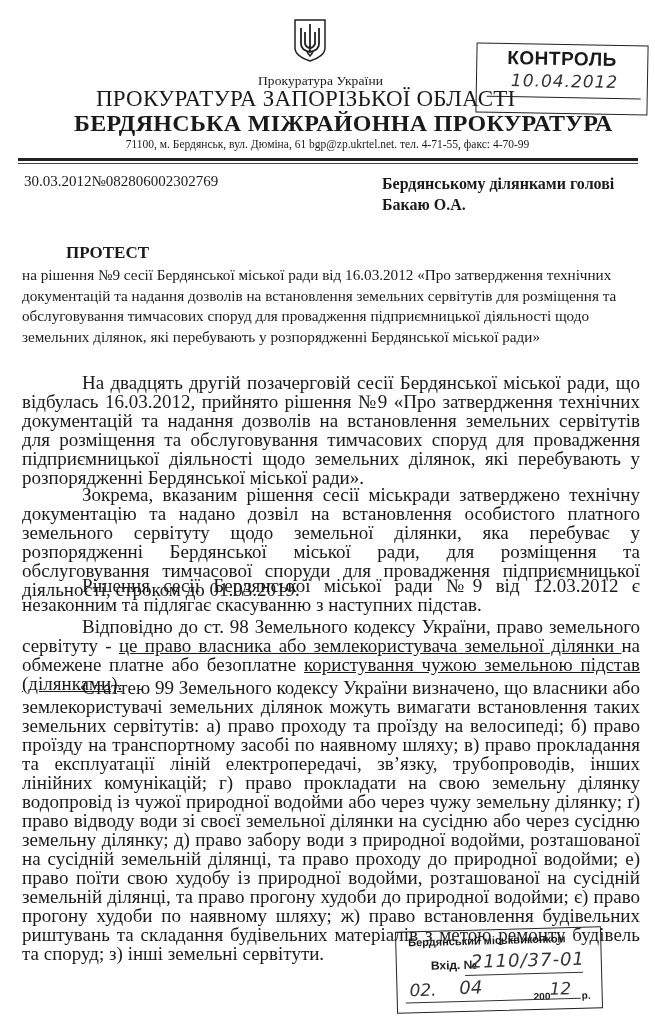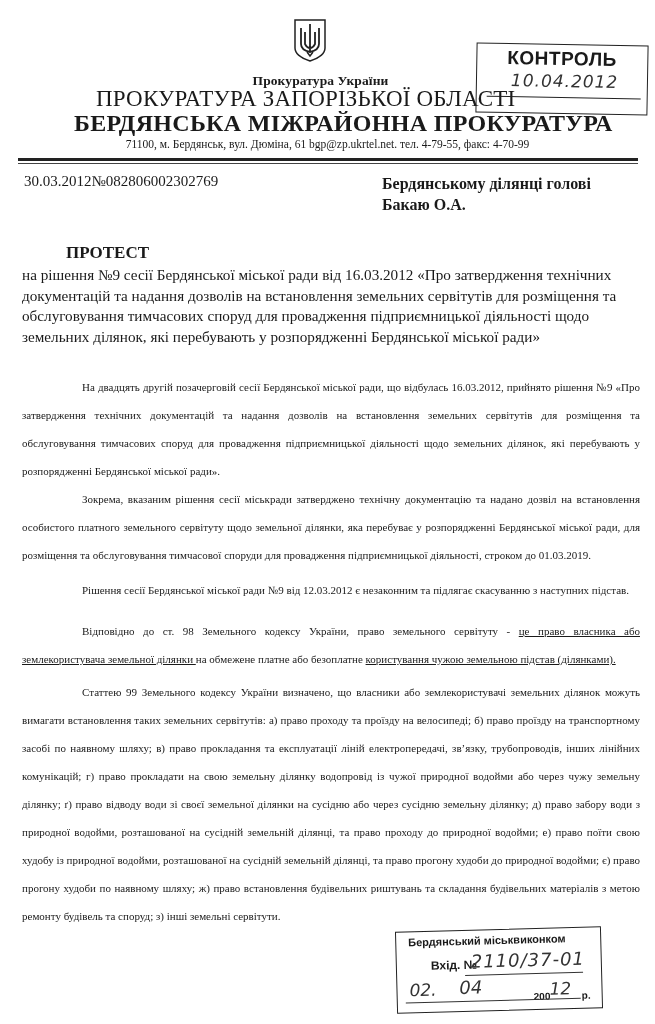--- a/index.html
+++ b/index.html
@@ -1,33 +1,33 @@
 <!DOCTYPE html>
 <html><head>
 <meta charset="utf-8">
 <style>
   html, body { margin: 0; padding: 0; background: #ffffff; }
   body { width: 655px; height: 1024px; position: relative; overflow: hidden; color: #1a1a1a; font-family: "Liberation Serif", serif; }
   .abs { position: absolute; }
   .coat { left: 293px; top: 18px; width: 34px; height: 44px; }
-  .hdr-small { left: 0; width: 641px; top: 73px; text-align: center; font-size: 13.5px; font-weight: bold; letter-spacing: 0.1px; }
+  .hdr-small { left: 0; width: 641px; top: 73px; text-align: center; font-size: 13.5px; font-weight: normal; letter-spacing: 0.1px; }
   .hdr-region { left: 96px; top: 86px; font-size: 23px; letter-spacing: 0.2px; white-space: nowrap; }
   .hdr-office { left: 74px; top: 110px; font-size: 24px; font-weight: bold; white-space: nowrap; letter-spacing: 0.3px; }
   .hdr-addr { left: 0; width: 655px; top: 138px; text-align: center; font-size: 11.5px; white-space: nowrap; }
   .rule1 { left: 18px; width: 620px; top: 158px; height: 3px; background: #222; }
   .rule2 { left: 18px; width: 620px; top: 163px; height: 1px; background: #444; }
   .stamp-control { left: 476px; top: 44px; width: 170px; height: 68px; border: 1.5px solid #222; transform: rotate(1deg); }
   .stamp-control .title { position: absolute; left: 30px; top: 3px; font-family: "Liberation Sans", sans-serif; font-weight: bold; font-size: 19px; letter-spacing: 0.5px; }
   .stamp-control .date { position: absolute; left: 34px; top: 26px; font-family: "DejaVu Sans", sans-serif; font-style: italic; font-size: 17px; letter-spacing: 1px; color: #333; }
   .stamp-control .line { position: absolute; left: 10px; right: 6px; top: 52px; height: 1px; background: #222; }
   .ref { left: 24px; top: 173px; font-size: 15px; white-space: nowrap; }
   .addressee { left: 382px; top: 173px; font-size: 16px; font-weight: bold; line-height: 21px; }
   .protest-title { left: 22px; top: 243px; font-size: 17px; font-weight: bold; margin-left: 44px; }
   .protest-subj { left: 22px; top: 265px; width: 620px; font-size: 15.2px; font-weight: normal; line-height: 20.5px; }
-  .body-text { left: 22px; width: 618px; font-size: 11px; line-height: 28px; text-align: justify; }
+  .body-text { left: 22px; width: 618px; font-size: 19px; line-height: 19px; text-align: justify; }
   .body-text p { margin: 0; text-indent: 60px; }
   .u { text-decoration: underline; }
   .p1 { top: 373px; }
   .p2 { top: 485px; }
   .p3 { top: 576px; }
   .p4 { top: 617px; }
   .p5 { top: 678px; }
   .stamp-in { left: 396px; top: 929px; width: 204px; height: 80px; border: 1.5px solid #222; transform: rotate(-1.5deg); font-family: "Liberation Sans", sans-serif; }
   .stamp-in .org { position: absolute; left: 12px; top: 4px; font-size: 11px; font-weight: bold; white-space: nowrap; }
   .stamp-in .in-label { position: absolute; left: 34px; top: 27px; font-size: 12px; font-weight: bold; }
@@ -45,33 +45,33 @@
 
 <svg class="abs coat" viewBox="0 0 34 44">
   <path d="M2 2 H32 V30 Q32 38 17 43 Q2 38 2 30 Z" fill="none" stroke="#222" stroke-width="1.5"></path>
   <path d="M17 6 V34 M8 10 V26 Q8 32 17 34 Q26 32 26 26 V10 M12 14 V26 Q14 30 17 30 Q20 30 22 26 V14" fill="none" stroke="#222" stroke-width="1.8"></path>
   <path d="M14 34 L17 38 L20 34" fill="none" stroke="#222" stroke-width="1.5"></path>
 </svg>
 
 <div class="abs hdr-small">Прокуратура України</div>
 <div class="abs hdr-region">ПРОКУРАТУРА ЗАПОРІЗЬКОЇ ОБЛАСТІ</div>
 <div class="abs hdr-office">БЕРДЯНСЬКА МІЖРАЙОННА ПРОКУРАТУРА</div>
-<div class="abs hdr-addr">71100, м. Бердянськ, вул. Дюміна, 61   bgp@zp.ukrtel.net.  тел. 4-79-55, факс: 4-70-99</div>
+<div class="abs hdr-addr">71100, м. Бердянськ, вул. Дюміна, 61   bgp@zp.ukrtel.net.  тел. 4-71-55, факс: 4-70-99</div>
 <div class="abs rule1"></div>
 <div class="abs rule2"></div>
 
 <div class="abs stamp-control">
   <span class="title">КОНТРОЛЬ</span>
   <span class="date">10.04.2012</span>
   <span class="line"></span>
 </div>
 
 <div class="abs ref">30.03.2012№082806002302769</div>
 <div class="abs addressee">
-  <div>Бердянському ділянці голові</div>
+  <div>Бердянському ділянками голові</div>
   <div>Бакаю О.А.</div>
 </div>
 
 <div class="abs protest-title">ПРОТЕСТ</div>
 <div class="abs protest-subj">на рішення №9 сесії Бердянської міської ради від 16.03.2012 «Про затвердження технічних документацій та надання дозволів на встановлення земельних сервітутів для розміщення та обслуговування тимчасових споруд для провадження підприємницької діяльності щодо земельних ділянок, які перебувають у розпорядженні Бердянської міської ради»</div>
 
 <div class="abs body-text p1">
   <p>На двадцять другій позачерговій сесії Бердянської міської ради, що відбулась 16.03.2012, прийнято рішення №9 «Про затвердження технічних документацій та надання дозволів на встановлення земельних сервітутів для розміщення та обслуговування тимчасових споруд для провадження підприємницької діяльності щодо земельних ділянок, які перебувають у розпорядженні Бердянської міської ради».</p>
 </div>
 <div class="abs body-text p2">

